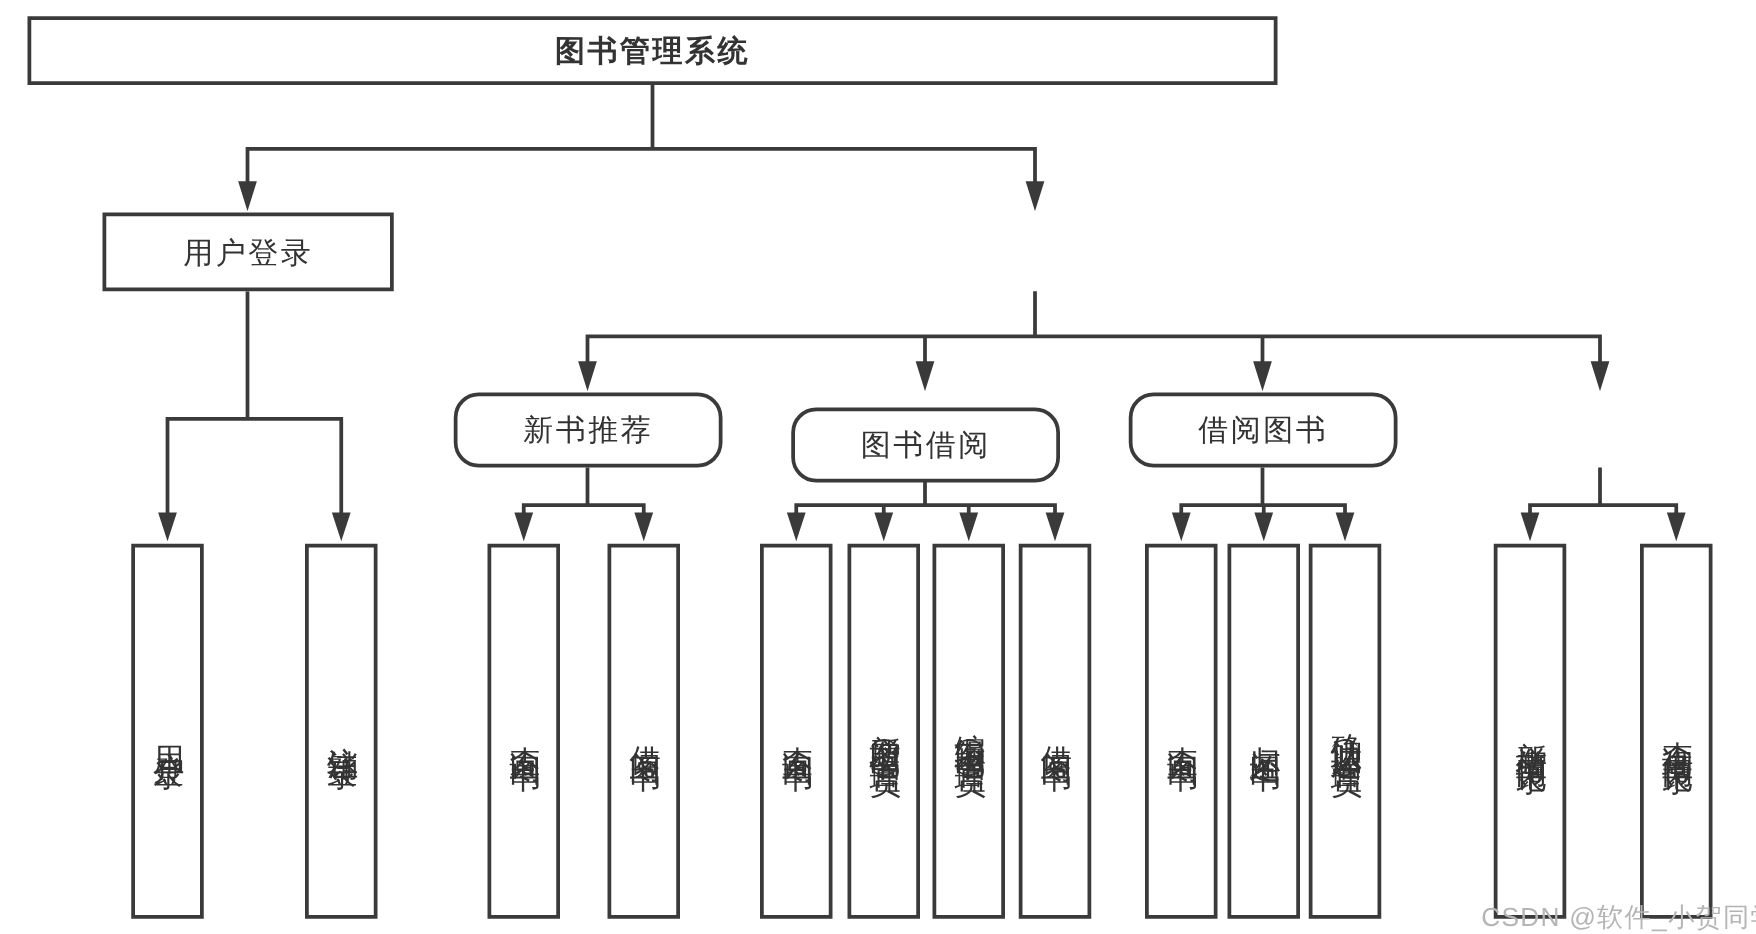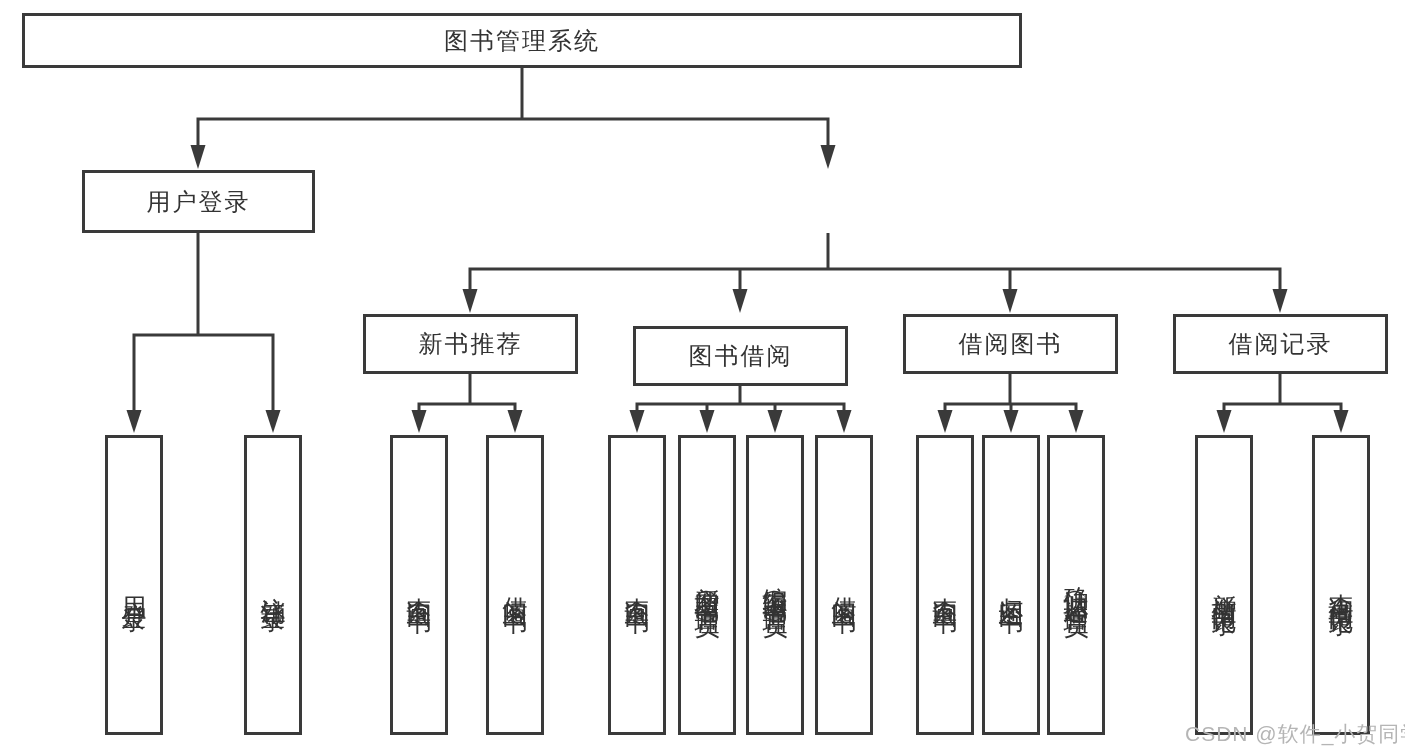--- a/index.html
+++ b/index.html
@@ -27,24 +27,24 @@
     background: #ffffff;
     display: flex;
     align-items: center;
     justify-content: center;
     font-size: 24px;
     letter-spacing: 2px;
     color: #333333;
     white-space: nowrap;
   }
 
-  .node.root  { left: 22px;   top: 13px;  width: 1000px; height: 55px; }
+  .node.root  { left: 22px;   top: 13px;  width: 1000px; height: 55px; font-weight: bold; }
   .node.lvl2a { left: 82px;   top: 170px; width: 233px;  height: 63px; }
   .node.lvl2b { left: 710px;  top: 170px; width: 236px;  height: 63px; }
-  .node.lvl3  { top: 314px;   width: 215px; height: 60px; }
+  .node.lvl3  { top: 314px;   width: 215px; height: 60px; border-radius: 20px; }
   .node.l3a   { left: 363px; }
   .node.l3b   { left: 633px; margin-top: 12px; }
   .node.l3c   { left: 903px; }
   .node.l3d   { left: 1173px; }
 
   .leaf {
     position: absolute;
     top: 435px;
     width: 58px;
     height: 300px;
@@ -131,21 +131,20 @@
     </g>
   </svg>
 
   <div class="node root">图书管理系统</div>
 
   <div class="node lvl2a">用户登录</div>
 
   <div class="node lvl3 l3a">新书推荐</div>
   <div class="node lvl3 l3b">图书借阅</div>
   <div class="node lvl3 l3c">借阅图书</div>
-  <div class="node lvl3 l3d">借阅记录</div>
 
   <div class="leaf" style="left:105px">
     <span>用户登录</span>
   </div>
   <div class="leaf" style="left:244px">
     <span>注销登录</span>
   </div>
 
   <div class="leaf" style="left:390px">
     <span>查询图书</span>

